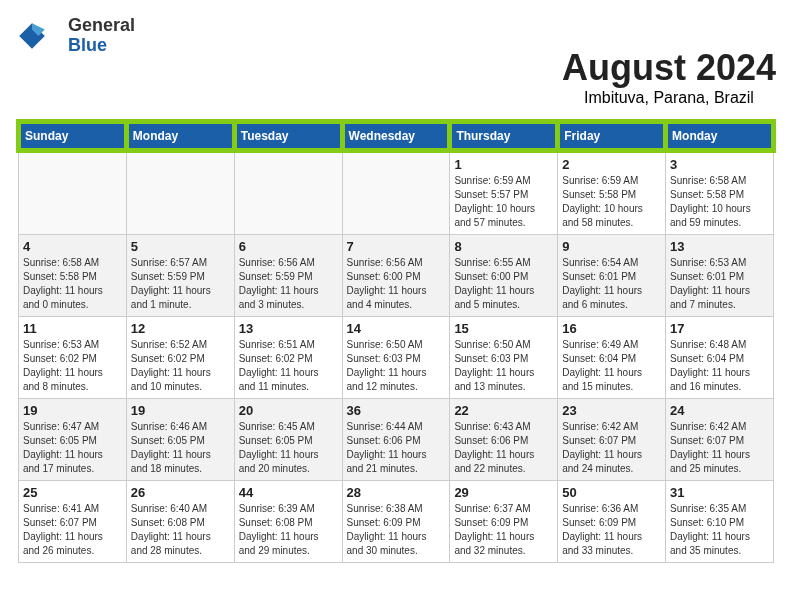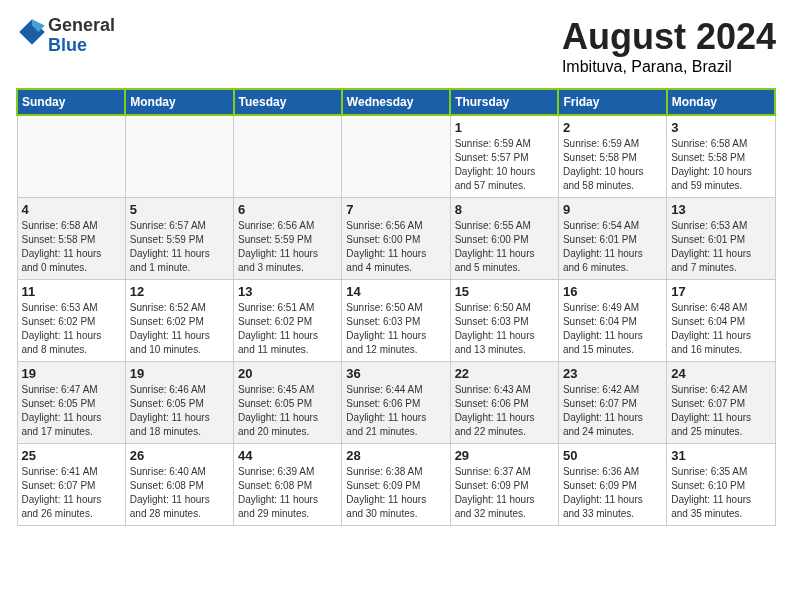--- a/index.html
+++ b/index.html
@@ -11,38 +11,39 @@
       padding: 16px;
     }
     .header {
       display: flex;
       justify-content: space-between;
       align-items: flex-start;
       margin-bottom: 12px;
     }
     .logo {
       display: flex;
-      align-items: flex-start;
-      gap: 0;
+      align-items: center;
+      gap: 20px;
     }
     .logo-text {
       display: flex;
       flex-direction: column;
       font-size: 18px;
       font-weight: bold;
       line-height: 1.1;
     }
     .logo-general { color: #333; }
     .logo-blue { color: #1a5fa8; }
     .logo-icon {
       width: 32px;
       height: 32px;
     }
     .title-block {
-      text-align: left;
+      text-align: center;
+      margin-top: 31px;
     }
     .title-month {
       font-size: 36px;
       font-weight: bold;
       color: #222;
     }
     .title-location {
       font-size: 16px;
       color: #000000;
     }
@@ -51,21 +52,21 @@
       border-collapse: collapse;
       font-size: 11px;
     }
     .calendar th {
       background-color: #1a5fa8;
       color: #fff;
       padding: 5px 4px;
       text-align: left;
       font-size: 12px;
       font-weight: bold;
-      border: 2px solid #84cc16;
+      border: 5px solid #84cc16;
     }
     .calendar td {
       border: 1px solid #ccc;
       vertical-align: top;
       padding: 4px;
       width: calc(100% / 7);
       min-height: 80px;
       background: #fff;
     }
     .calendar td.empty {

